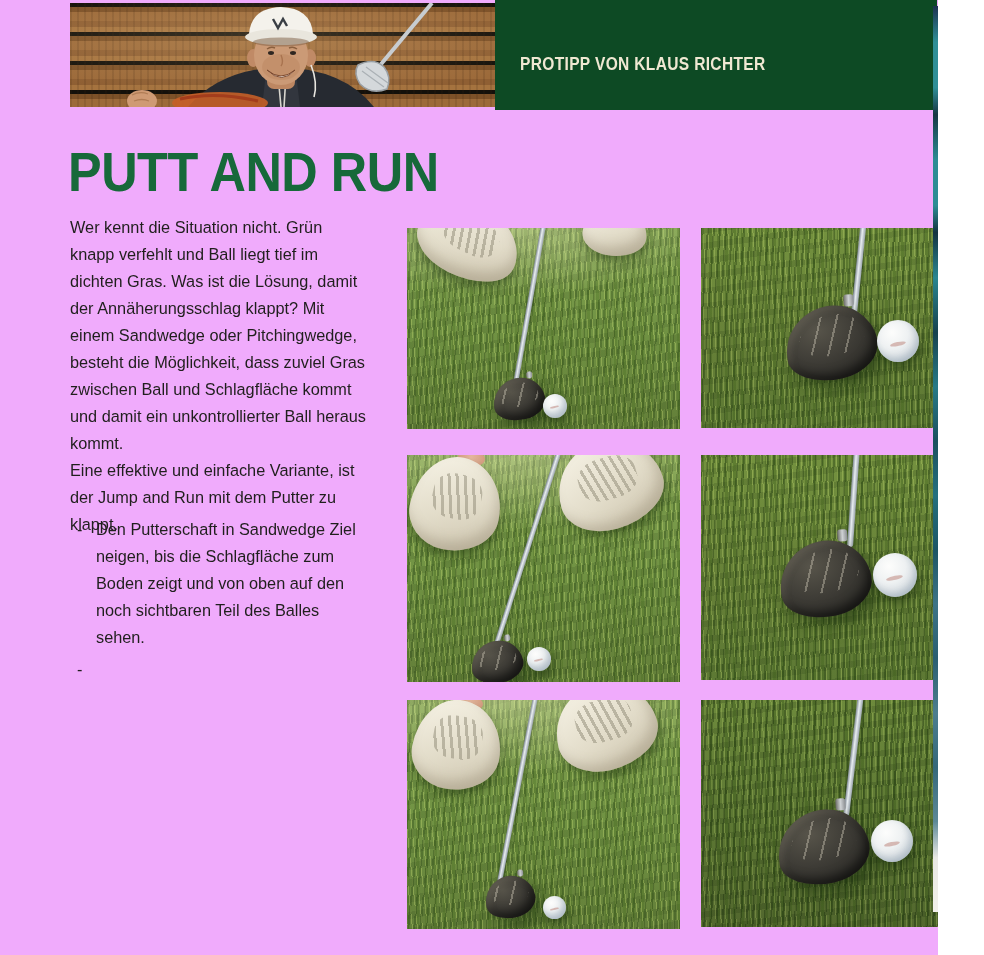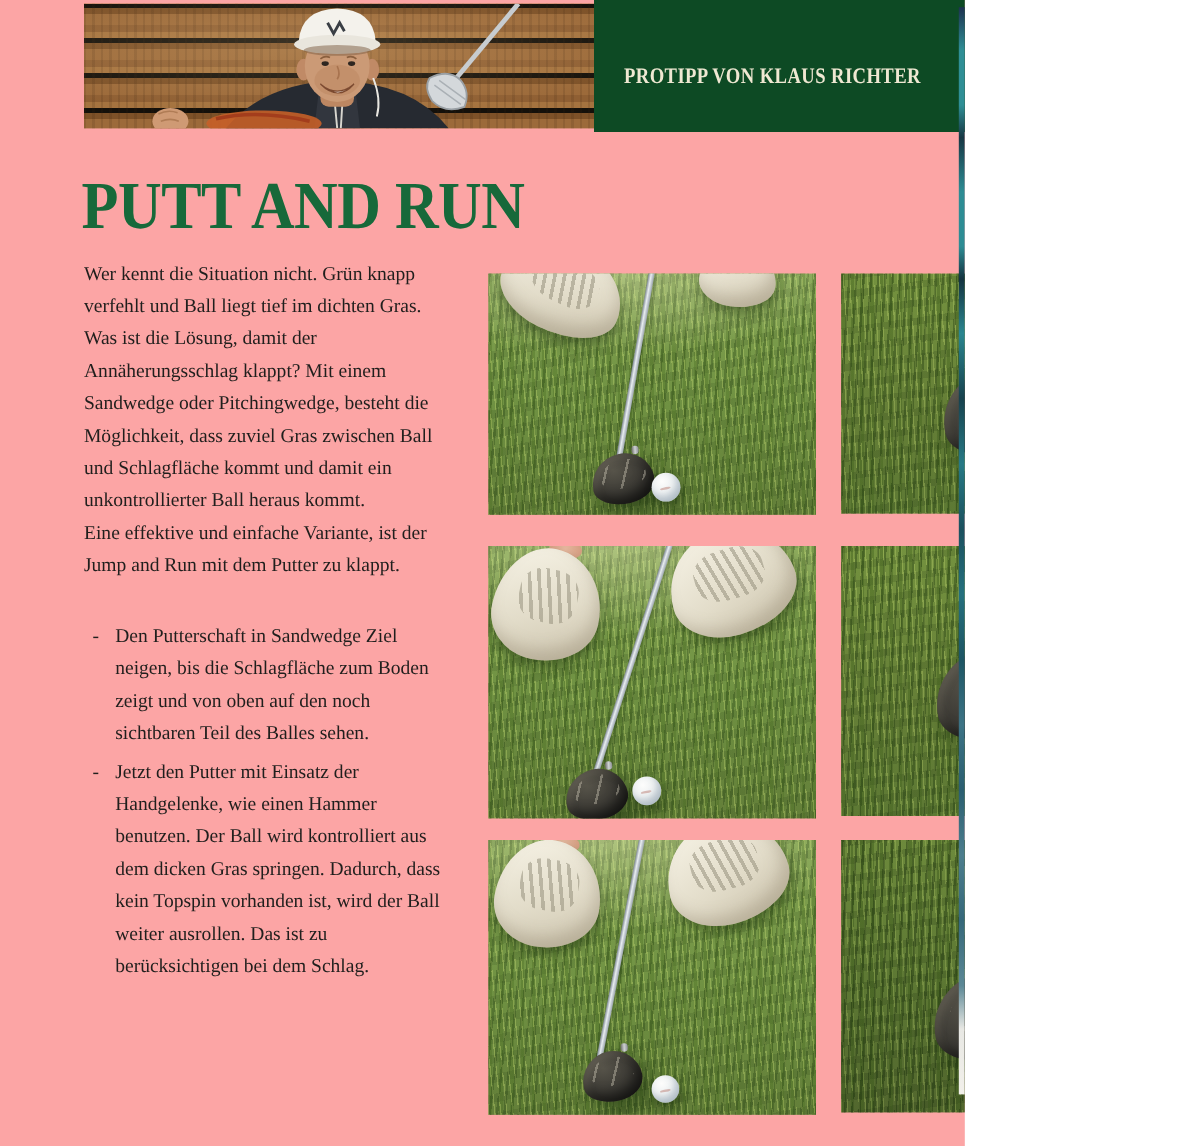--- a/index.html
+++ b/index.html
@@ -1,17 +1,17 @@
 <!DOCTYPE html>
 <html><head>
 <meta charset="utf-8">
 <style>
   html,body{margin:0;padding:0;}
-  .page{position:relative;width:804px;height:955px;background:#fca5a5;overflow:hidden;
-        font-family:Liberation Serif, serif;color:#201f1d;}
+  .page{position:relative;width:938px;height:955px;background:#f0abfc;overflow:hidden;
+        font-family:Liberation Sans, sans-serif;color:#201f1d;}
 
   
   .author-photo{position:absolute;left:70px;top:3px;width:425px;height:104px;overflow:hidden;
     background:
       radial-gradient(120% 90% at 45% 35%, rgba(255,225,170,.18), rgba(0,0,0,0) 60%),
       repeating-linear-gradient(90deg, rgba(60,35,15,.14) 0 2px, rgba(0,0,0,0) 2px 7px),
       repeating-linear-gradient(180deg,#14100a 0 4px,#7d5128 4px 9px,#9c6a3a 9px 18px,#8f5f33 18px 24px,#a5733f 24px 29px);}
   .banner{position:absolute;left:495px;top:0;width:442px;height:110px;background:#0d4a24;
     display:flex;align-items:center;}
   .banner-text{display:inline-block;margin-left:25px;font-size:18.5px;font-weight:bold;
@@ -182,21 +182,20 @@
   </div>
 
   <div class="textblock bullets">
     <ul>
       <li>
         <span class="bullet-marker">-</span>
         <span>Den Putterschaft in Sandwedge Ziel neigen, bis die Schlagfläche zum Boden zeigt und von oben auf den noch sichtbaren Teil des Balles sehen.</span>
       </li>
       <li>
         <span class="bullet-marker">-</span>
-        <span>Jetzt den Putter mit Einsatz der Handgelenke, wie einen Hammer benutzen. Der Ball wird kontrolliert aus dem dicken Gras springen. Dadurch, dass kein Topspin vorhanden ist, wird der Ball weiter ausrollen. Das ist zu berücksichtigen bei dem Schlag.</span>
       </li>
     </ul>
   </div>
 
 
   <figure class="photo grass-left f1">
     <div class="shoe">
         <span class="laces"></span>
       </div>
     <div class="toe"></div>

